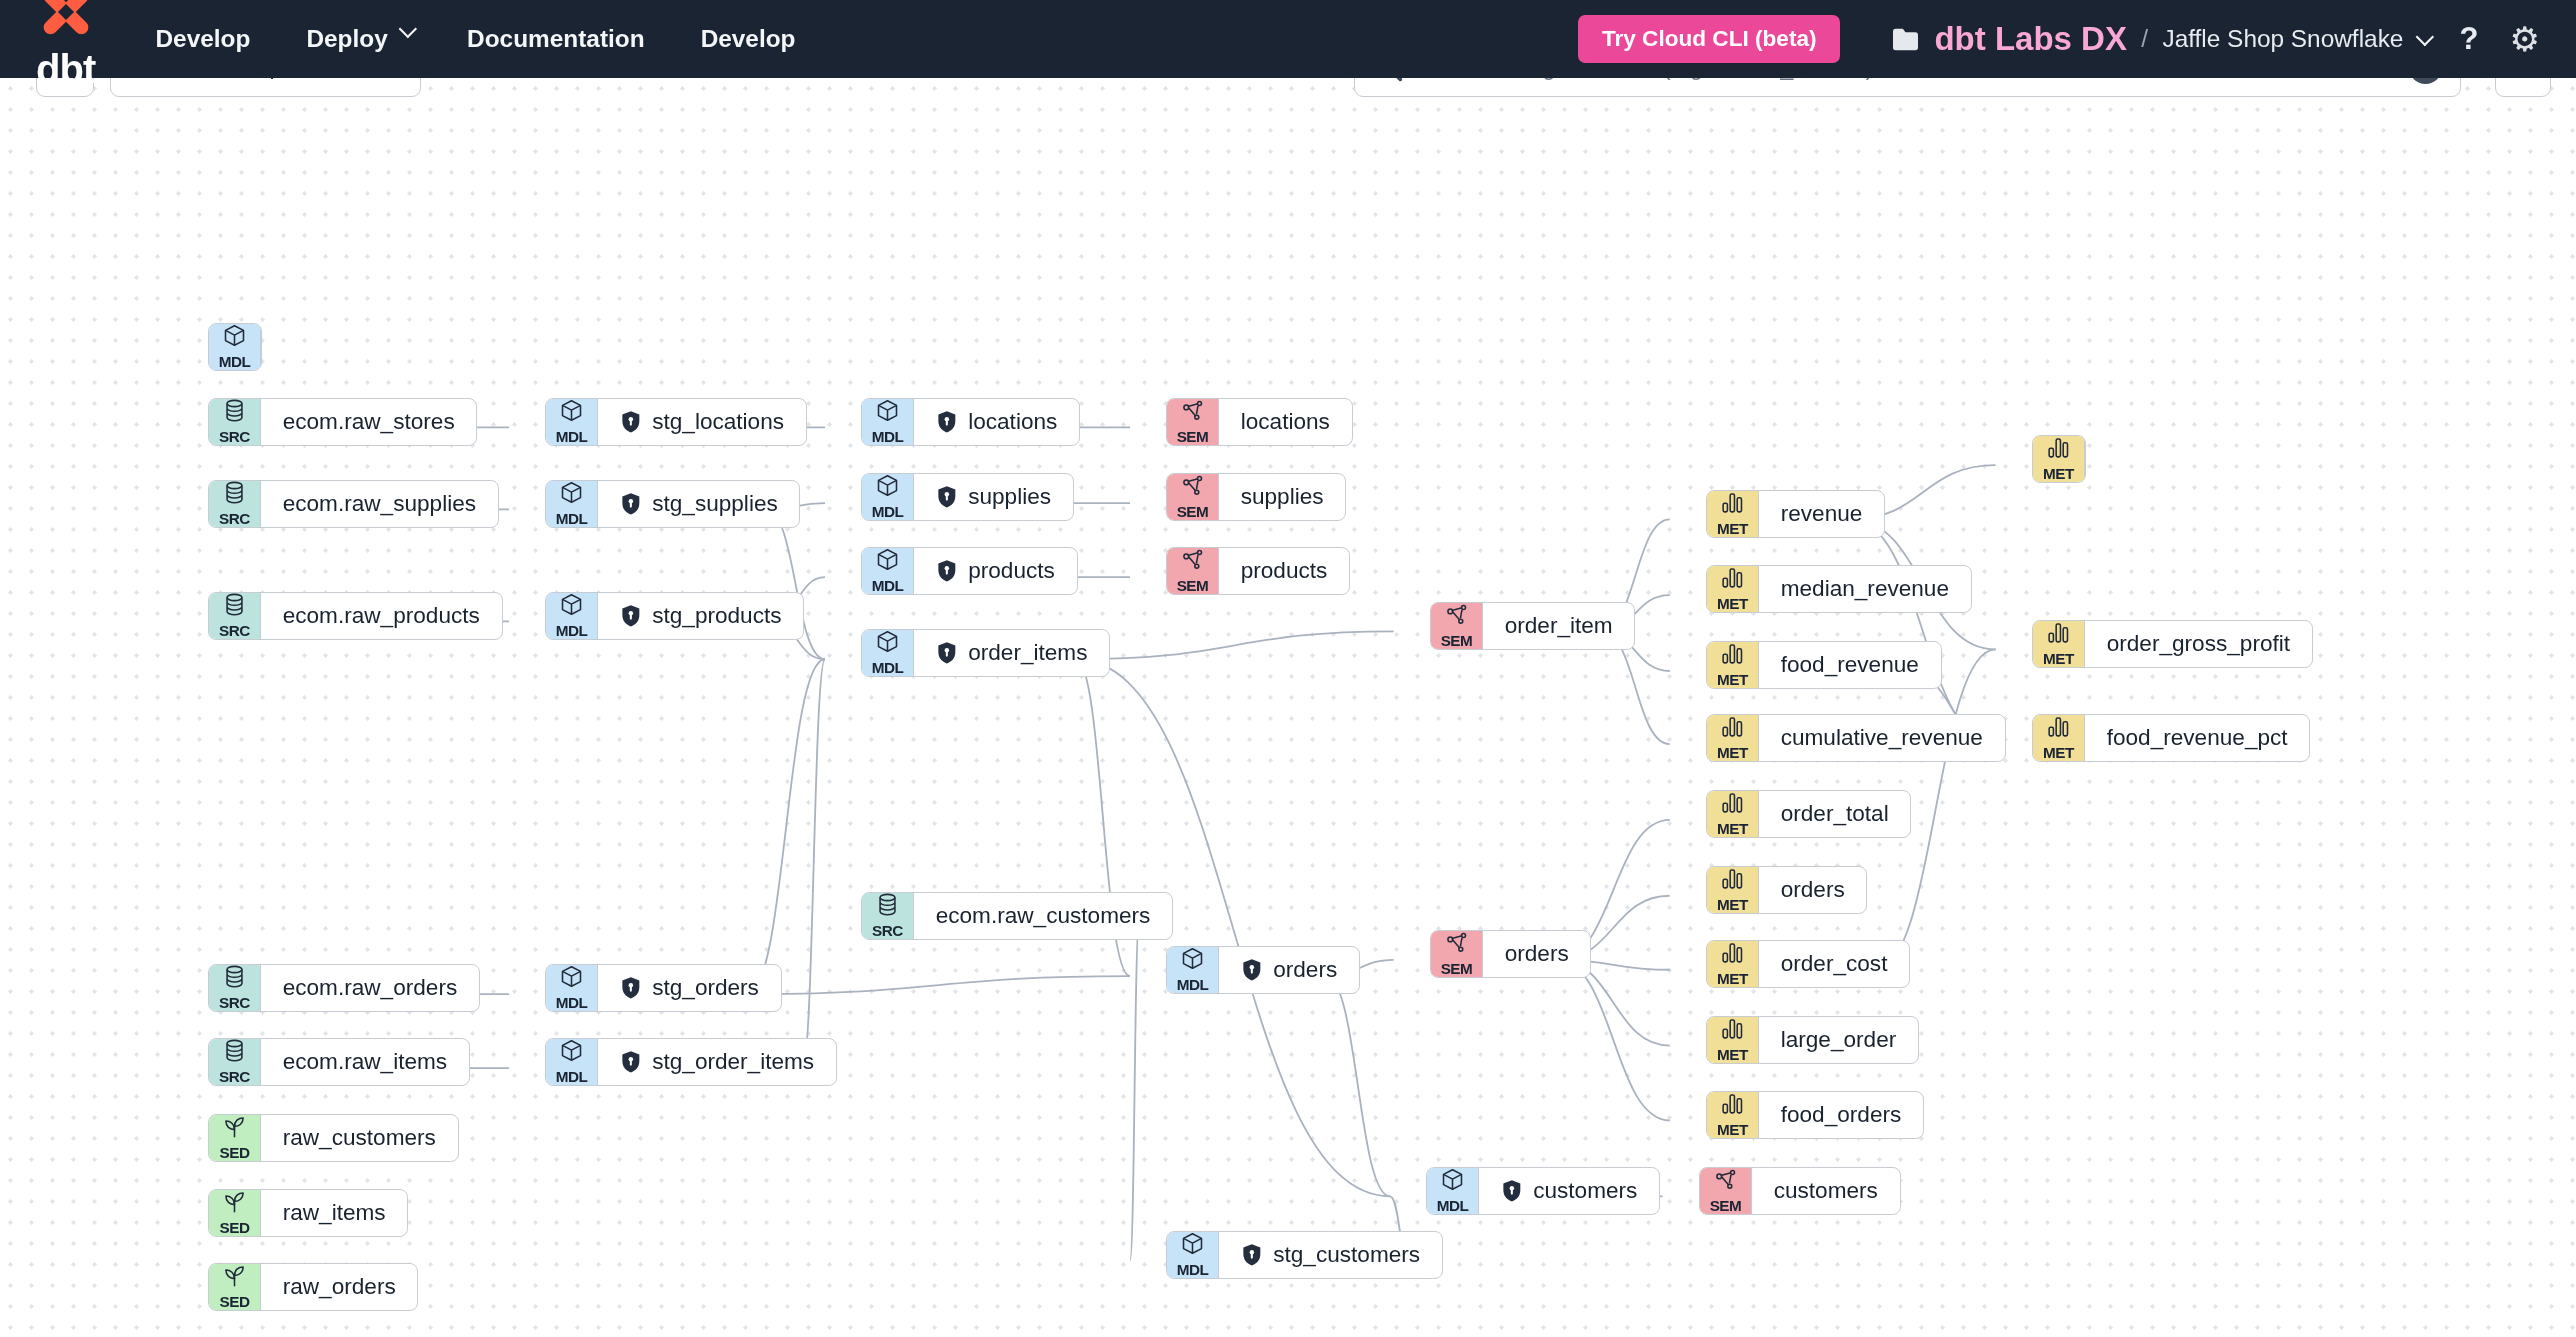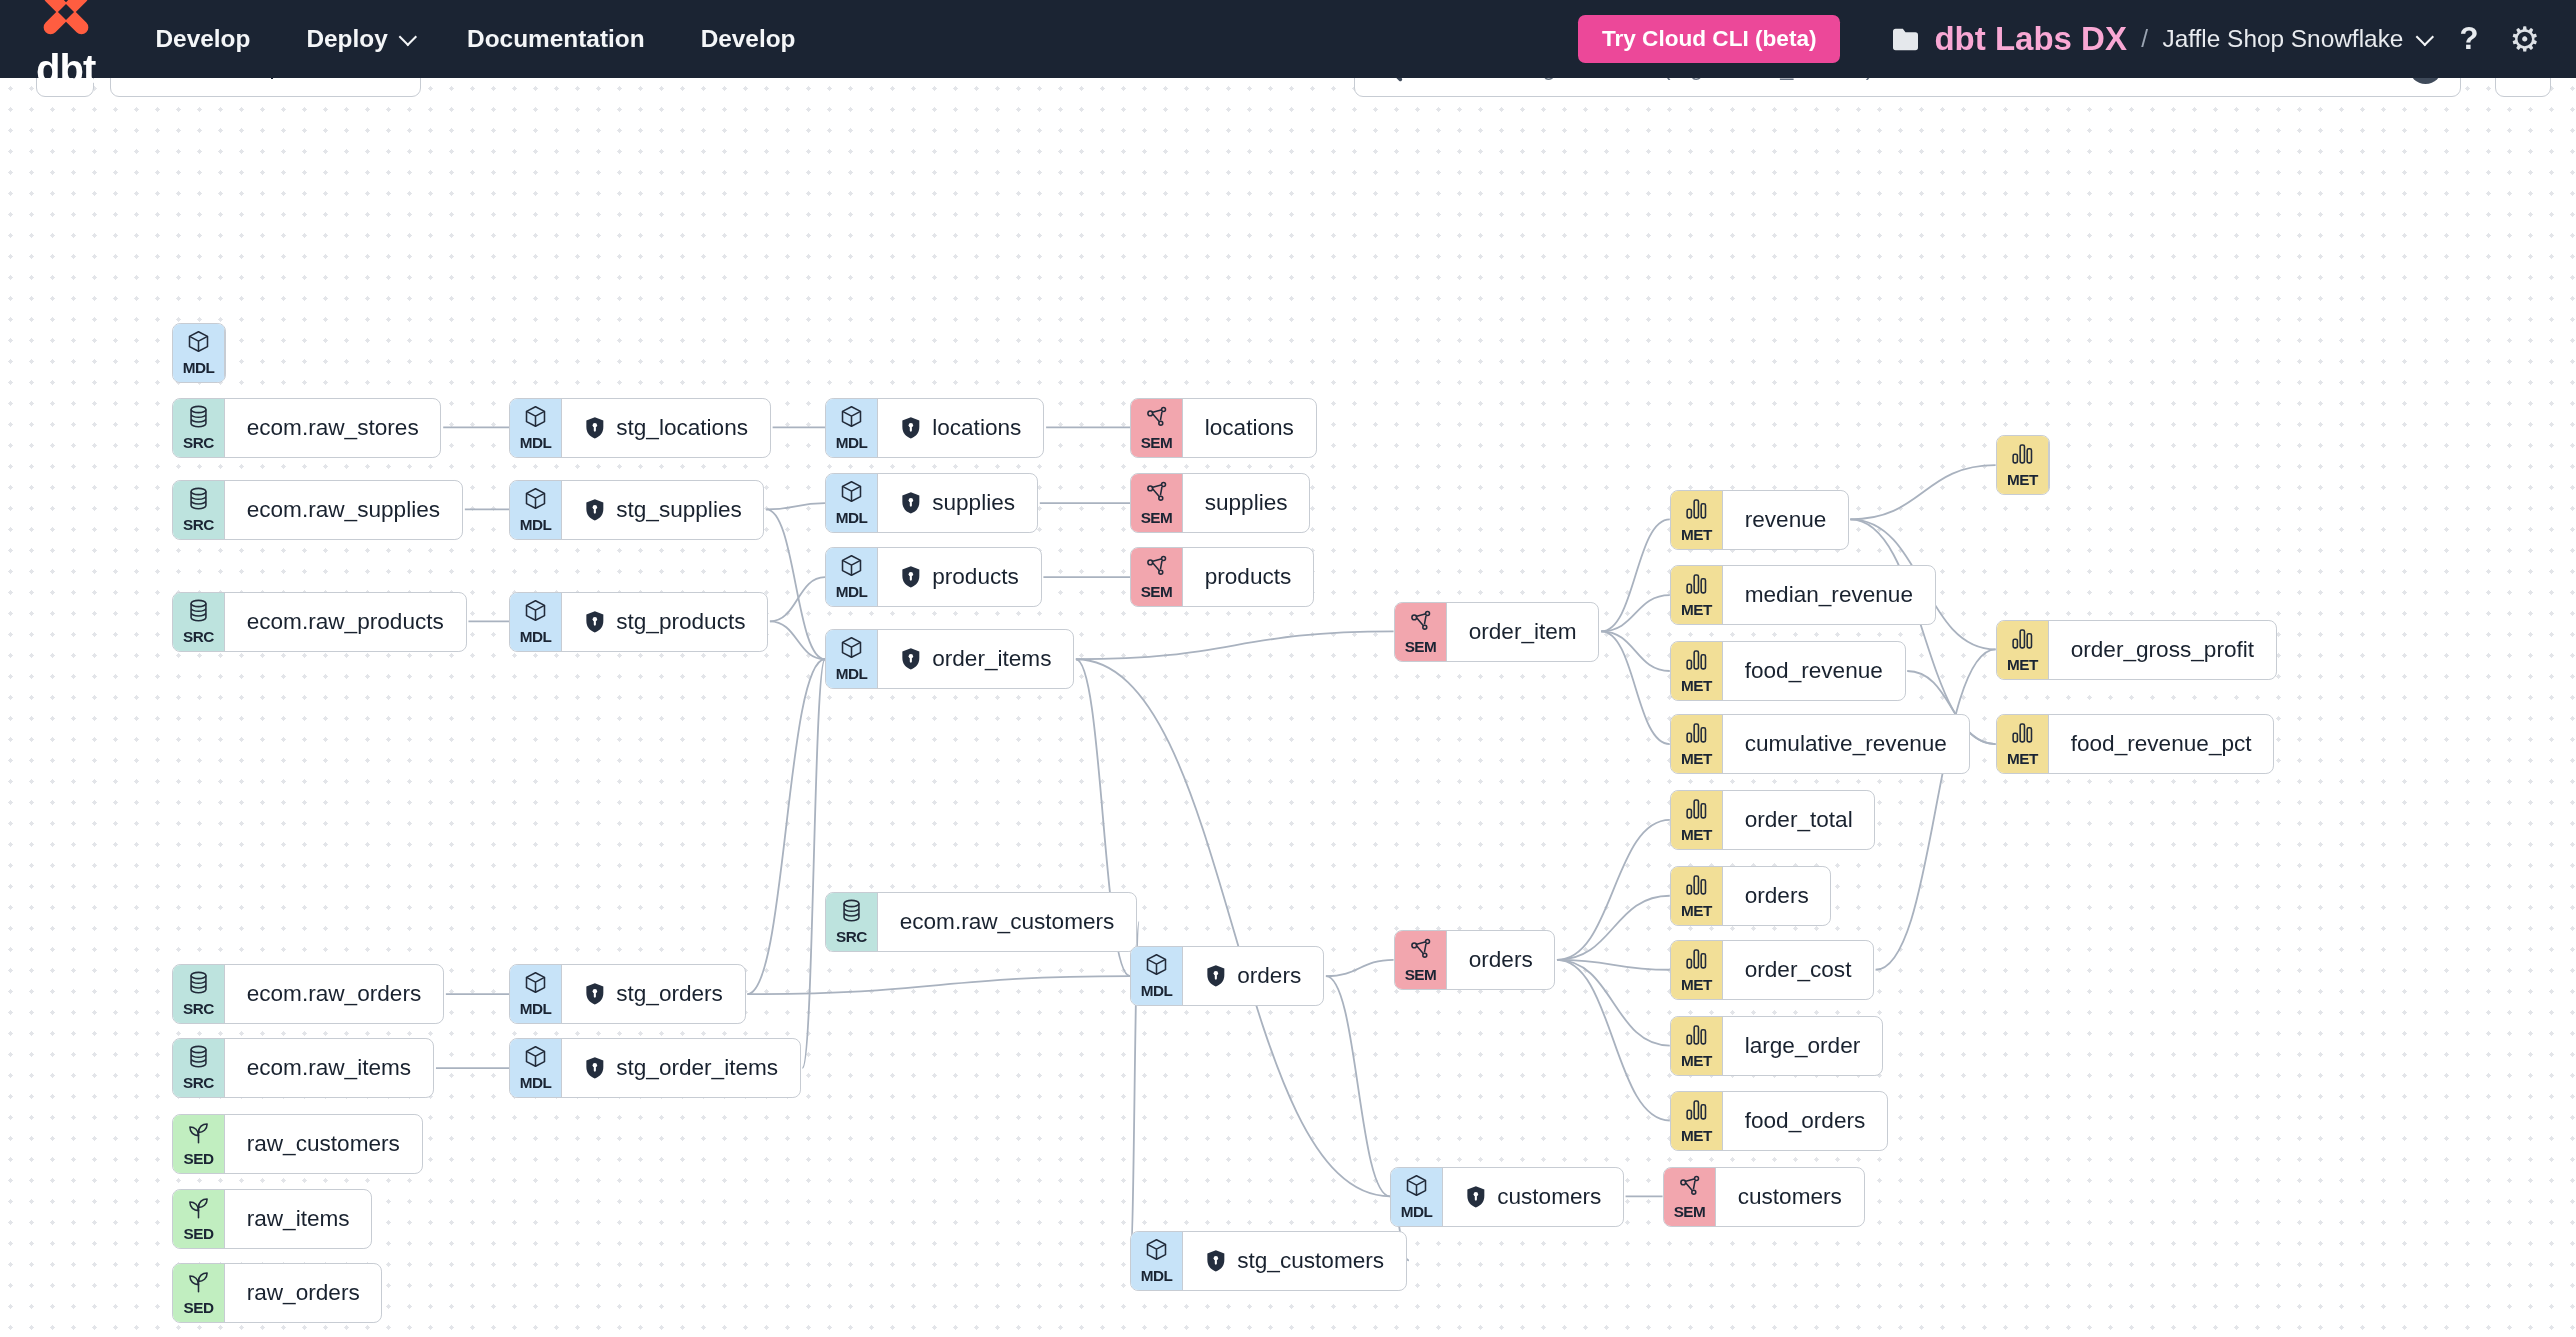--- a/index.html
+++ b/index.html
@@ -6,21 +6,21 @@
   html,body { width:2576px; height:1338px; overflow:hidden; background:#fff;
     font-family:"Liberation Sans", sans-serif; }
 
   
   .navbar { position:absolute; left:0; top:0; width:2576px; height:78px;
     background:#1b2433; display:flex; align-items:center; padding:0 36px; z-index:30; }
   .logo { display:flex; align-items:center; gap:9px;flex-direction:column; }
   .logo-text { color:#fff; font-size:40px; font-weight:bold; letter-spacing:-0.9px; }
   .nav-menu { display:flex; align-items:center; gap:56px; margin-left:60px; }
   .nav-item { color:#f4f6f8; font-size:24.4px; font-weight:bold; cursor:pointer;
-    display:flex; align-items:center; gap:10.8px; }
+    display:flex; gap:10.8px; }
   .chev { width:12.6px; height:12.6px; border-right:2.7px solid #f4f6f8; border-bottom:2.7px solid #f4f6f8;
     transform:rotate(45deg) translateY(-3.6px); display:inline-block; }
   .nav-right { margin-left:auto; display:flex; align-items:center; gap:31px; }
   .cta-btn { background:#ec4899; color:#fff; font-size:22.6px; font-weight:bold;
     padding:10.8px 23.5px; border-radius:7.2px; border:none; cursor:pointer; }
   .acct { display:flex; align-items:center; gap:14.4px; margin-left:20px; }
   .acct-name { color:#f9a8d4; font-size:33px; font-weight:bold; }
   .acct-sep { color:#9aa4b2; font-size:24.4px; }
   .proj-name { color:#e8ebef; font-size:24.4px; display:flex; align-items:center; gap:12.6px; cursor:pointer; }
   .help-glyph { color:#e8ebef; font-size:31px; font-weight:bold; cursor:pointer; }
@@ -45,22 +45,22 @@
     font-family:"Liberation Sans", sans-serif; background:transparent; }
   .searchbar input::placeholder { color:#6e7987; }
   .info-dot { width:33px; height:33px; border-radius:50%; background:#3f4a5a; color:#fff;
     font-size:21.7px; font-weight:bold; display:flex; align-items:center; justify-content:center;
     font-family:"Liberation Serif", serif; cursor:pointer; }
   .refresh-btn { left:2495px; top:37px; width:56px; height:60px; display:flex;
     align-items:center; justify-content:center; cursor:pointer; font-size:36px;
     color:#3f4a5a; font-weight:bold; }
 
   
-  .node { position:absolute; display:inline-flex; height:60px; background:#fff;
-    border:1.8px solid #c7ccd3; border-radius:8.1px; cursor:pointer; overflow:hidden; }
+  .node { position:absolute; display:inline-flex; height:48px; background:#fff;
+    border:1.8px solid #c7ccd3; border-radius:8.1px; cursor:pointer; overflow:hidden;margin-left:36px; }
   .badge { width:52px; display:flex; flex-direction:column; align-items:center;
     justify-content:center; gap:1.8px; border-right:1.8px solid #c7ccd3; flex:none; }
   .badge .tlabel { font-size:15.3px; font-weight:bold; color:#1a2433; letter-spacing:-0.5px; }
   .badge svg { width:25px; height:25px; }
   .nbody { display:flex; align-items:center; padding:0 21.7px; gap:10.8px; white-space:nowrap; }
   .nlabel { font-size:22.6px; color:#19222f; }
   .shield svg { width:21.7px; height:23.5px; display:block; }
 </style>
 </head>
 <body>

